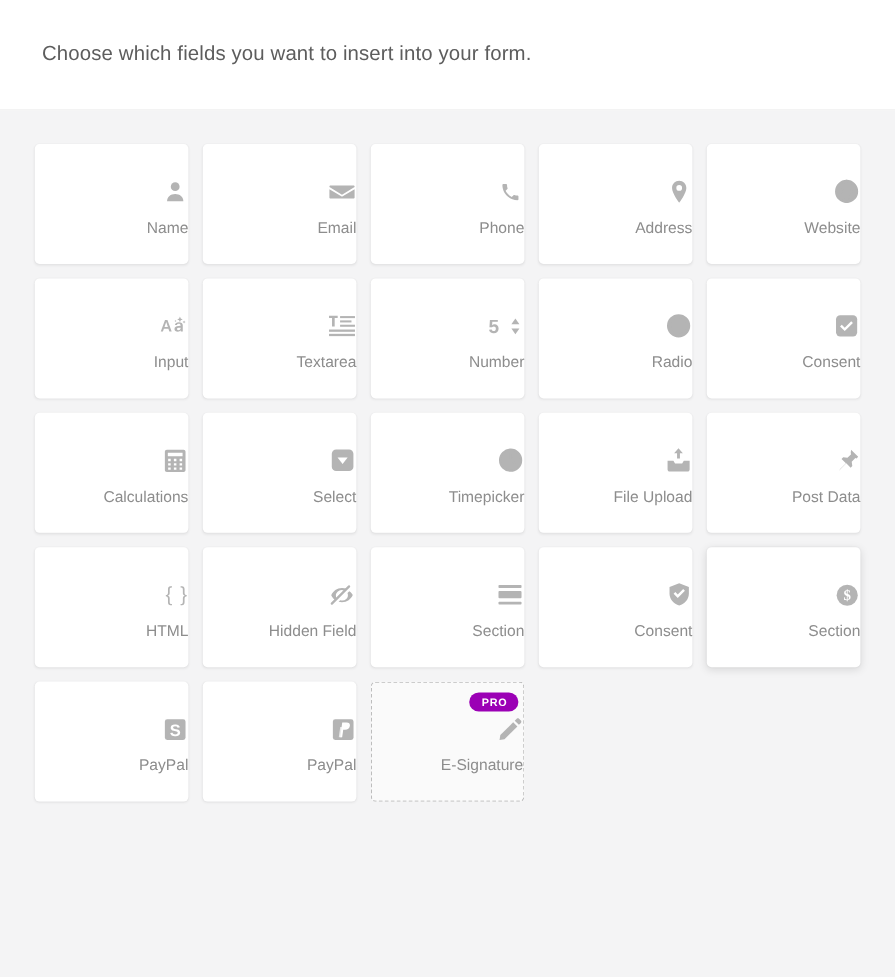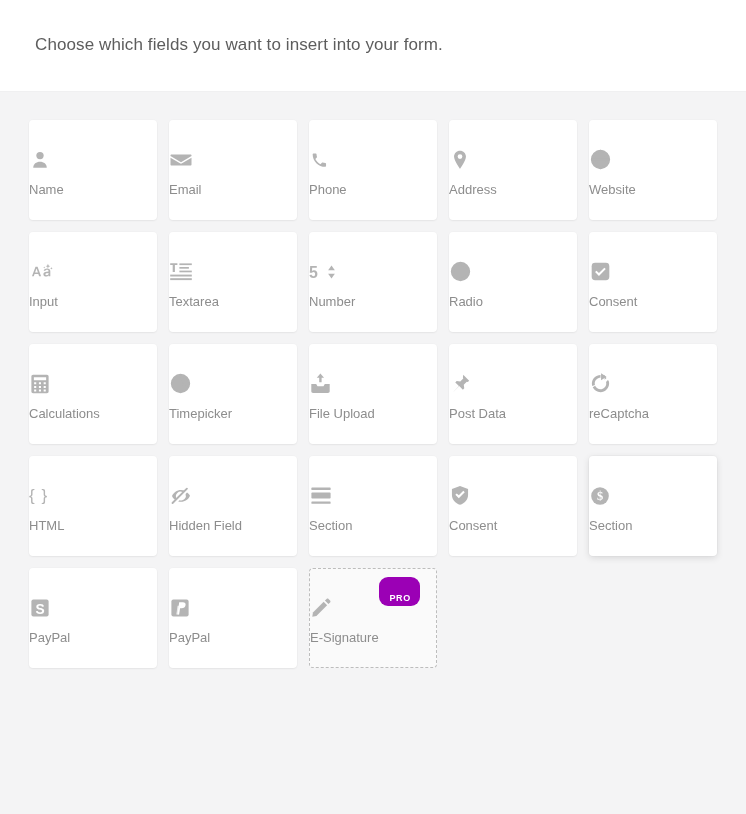--- a/index.html
+++ b/index.html
@@ -38,21 +38,21 @@
     width: 700px;
   }
   .card {
     width: 128px;
     height: 100px;
     background: #ffffff;
     border-radius: 4px;
     box-shadow: 0 1px 2px rgba(0,0,0,0.055), 0 0 0 1px rgba(0,0,0,0.012);
     display: flex;
     flex-direction: column;
-    align-items: flex-start;
+    align-items: flex-end;
     justify-content: center;
     cursor: pointer;
     position: relative;
     user-select: none;
   }
   .card.hovered {
     box-shadow: 0 2px 7px rgba(0,0,0,0.115), 0 0 0 1px rgba(0,0,0,0.02);
   }
   .card.pro {
     background: #fafafa;
@@ -72,27 +72,27 @@
     font-size: 13px;
     color: #8d8d8d;
     line-height: 1;
     text-align: center;
   }
 
   
   .pro-badge {
     position: absolute;
     top: 8px;
-    right: 16px;
+    right: 4px;
     background: #9b00b5;
     color: #ffffff;
     font-size: 9px;
     font-weight: bold;
     letter-spacing: 0.7px;
-    padding: 17px 9px 3px 10px;
+    padding: 4px 9px 3px 10px;
     border-radius: 9px;
     line-height: 1;
   }
 
   
   .glyph {
     font-size: 19px;
     color: #b4b4b4;
     font-weight: 700;
     letter-spacing: 0px;
@@ -211,20 +211,29 @@
         <div class="card">
           <div class="icon">
             <svg width="22" height="22" viewBox="0 0 24 24" fill="#b4b4b4">
               <path d="M4.4 1.9h15.2c1 0 1.8.8 1.8 1.8v16.6c0 1-.8 1.8-1.8 1.8H4.4c-1 0-1.8-.8-1.8-1.8V3.7c0-1 .8-1.8 1.8-1.8zM5.3 4.6v3.2h13.4V4.6zM5.6 10.2v2.1h2.3v-2.1zm5.2 0v2.1h2.3v-2.1zm5.2 0v2.1h2.3v-2.1zM5.6 14.2v2.1h2.3v-2.1zm5.2 0v2.1h2.3v-2.1zm5.2 0v2.1h2.3v-2.1zM5.6 18.1v2.1h2.3v-2.1zm5.2 0v2.1h2.3v-2.1zm5.2 0v2.1h2.3v-2.1z"></path>
             </svg>
           </div>
           <div class="label">Calculations</div>
         </div>
         <div class="card">
           <div class="icon">
+            <svg width="23" height="23" viewBox="0 0 24 24" fill="#b4b4b4">
+              <rect x="2.6" y="2.6" width="18.8" height="18.8" rx="3.8"></rect>
+              <path d="M7.6 9.7h8.8L12 15.3z" fill="#ffffff"></path>
+            </svg>
+          </div>
+          <div class="label">Select</div>
+        </div>
+        <div class="card">
+          <div class="icon">
             <svg width="23" height="23" viewBox="0 0 24 24" fill="none" stroke="#b4b4b4" stroke-width="1.8" stroke-linecap="round">
               <circle cx="12" cy="12" r="9.2"></circle>
               <path d="M12 6.6V12l3.9 2.6"></path>
             </svg>
           </div>
           <div class="label">Timepicker</div>
         </div>
         <div class="card">
           <div class="icon">
             <svg width="23" height="23" viewBox="0 0 24 24" fill="#b4b4b4">
@@ -234,31 +243,20 @@
           </div>
           <div class="label">File Upload</div>
         </div>
         <div class="card">
           <div class="icon">
             <svg width="22" height="22" viewBox="0 0 24 24" fill="#b4b4b4">
               <path d="M15.5 1.9 22 8.4l-1.5 1.5-1.1-.35-3.3 3.3.55 3.9-1.5 1.5-4.0-4.0-5.4 5.4-1.05 1.6.9-1.7 5.25-5.3-4.0-4.0 1.5-1.5 3.9.55 3.3-3.3-.35-1.1z"></path>
             </svg>
           </div>
           <div class="label">Post Data</div>
-        </div>
-        <div class="card">
-          <div class="icon">
-            <svg width="23" height="23" viewBox="0 0 24 24" fill="#b4b4b4">
-              <path d="M12 3.0c2.6 0 4.9 1.25 6.3 3.2l-2.0 2.0V3.0h-1.9l-.0 0z"></path>
-              <path d="M20.6 9.5c.25.8.4 1.65.4 2.5 0 4.95-4.05 9-9 9-3.55 0-6.6-2.05-8.1-5.05l2.55-1.5C7.5 16.6 9.6 18.0 12 18.0c3.3 0 6-2.7 6-6 0-.55-.1-1.1-.25-1.6l2.0-2.0z"></path>
-              <path d="M3.4 14.5c-.25-.8-.4-1.65-.4-2.5 0-4.95 4.05-9 9-9v3.0c-3.3 0-6 2.7-6 6 0 .55.1 1.1.25 1.6z"></path>
-              <path d="M12.6 1.4 18.2 5.0 12.6 8.6z"></path>
-            </svg>
-          </div>
-          <div class="label">reCaptcha</div>
         </div>
         <div class="card">
           <div class="icon">
             <span class="glyph small">{ }</span>
           </div>
           <div class="label">HTML</div>
         </div>
         <div class="card">
           <div class="icon">
             <svg width="24" height="22" viewBox="0 0 24 24" fill="#b4b4b4">

